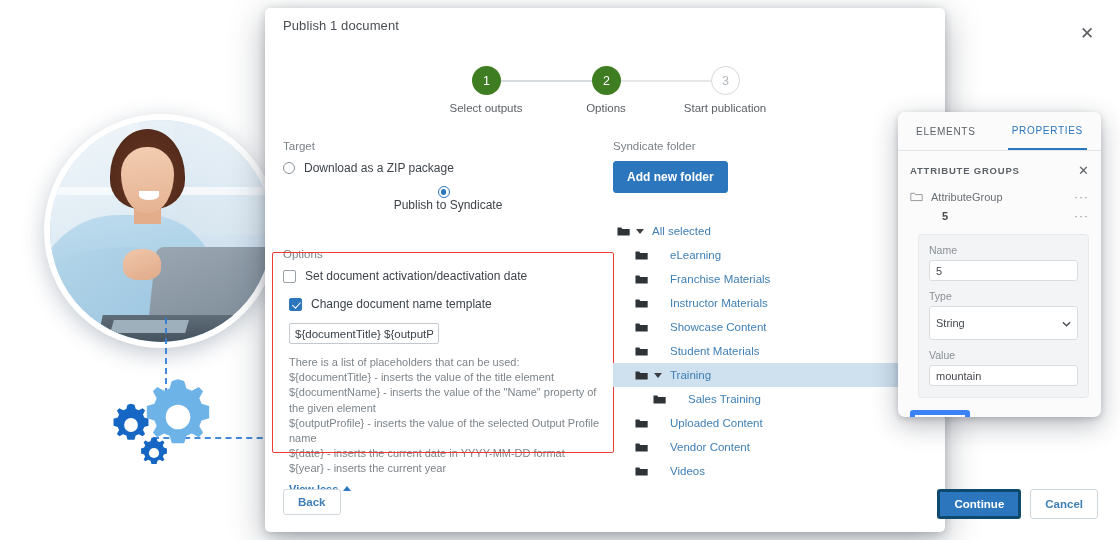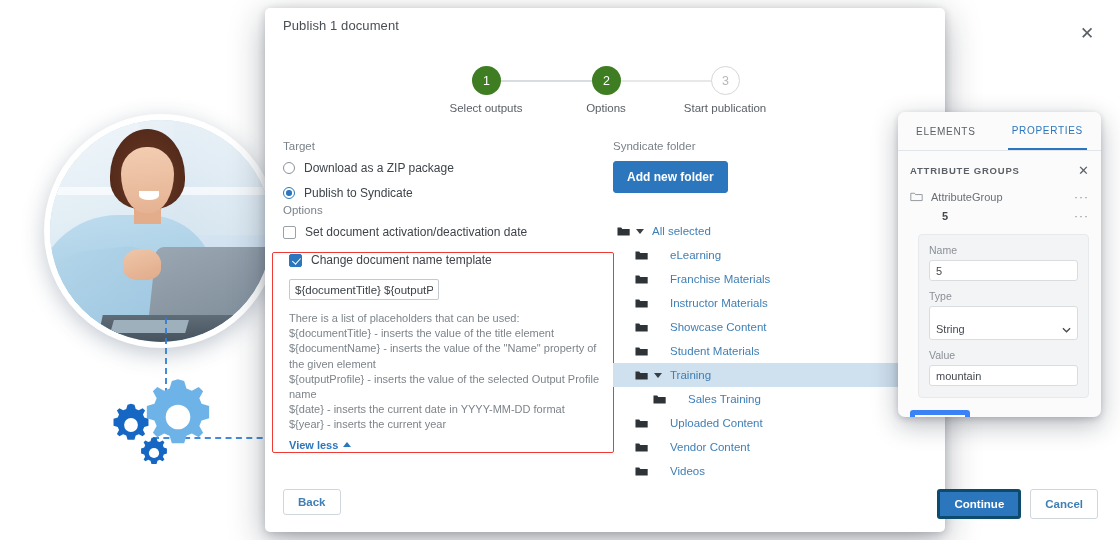--- a/index.html
+++ b/index.html
@@ -212,21 +212,21 @@
   .p-label{font-size:10.5px;color:#8a9096;margin-bottom:4px;}
   .p-input{
     width:100%;height:21px;background:#fff;border:1px solid #d9dde0;border-radius:3px;
     font-size:11px;color:#45494e;padding:0 6px;box-sizing:border-box;
     font-family:"Liberation Sans",sans-serif;margin-bottom:9px;
   }
   .p-select{
     width:100%;height:21px;background:#fff;border:1px solid #d9dde0;border-radius:3px;
     font-size:11px;color:#45494e;padding:16px 6px;box-sizing:border-box;
     font-family:"Liberation Sans",sans-serif;margin-bottom:9px;
-    display:flex;
+    display:flex;align-items:center;
   }
   .p-select .sel-caret{margin-left:auto;}
   .add-btn{
     margin:12px 0 0 12px;background:#fff;border:5px solid #3b82f6;border-radius:3px;
     color:#3f7fb5;font-size:10.5px;padding:5px 10px;cursor:pointer;
     font-family:"Liberation Sans",sans-serif;display:inline-flex;align-items:center;gap:5px;
   }
   .caret-sm{
     width:0;height:0;border-left:3.2px solid transparent;border-right:3.2px solid transparent;
     border-top:4px solid #3f7fb5;
@@ -302,21 +302,21 @@
     </div>
   </div>
 
   <div class="col-left">
     <div class="sec-label">Target</div>
 
     <div class="radio-row">
       <span class="radio"></span>
       <span>Download as a ZIP package</span>
     </div>
-    <div class="radio-row" style="margin-bottom:4px;">
+    <div class="radio-row" style="margin-bottom:36px;flex-direction:column;">
       <span class="radio on"></span>
       <span>Publish to Syndicate</span>
     </div>
 
     <div class="sec-label">Options</div>
 
     <div class="check-row" style="margin-bottom:14px;">
       <span class="chk"></span>
       <span>Set document activation/deactivation date</span>
     </div>

